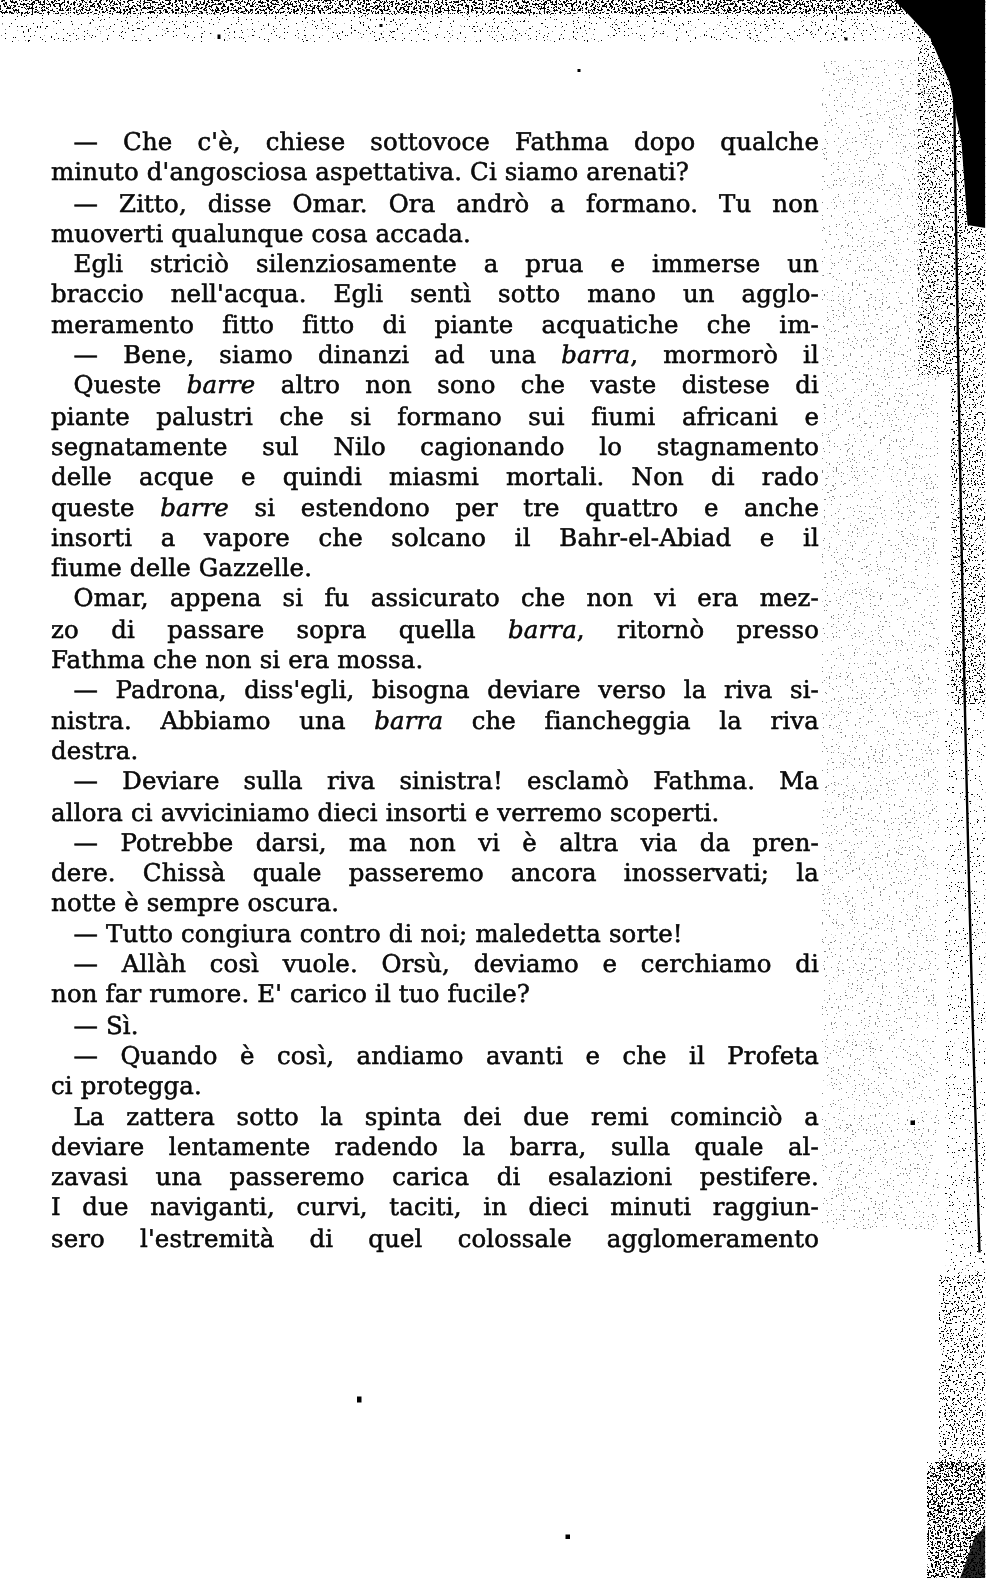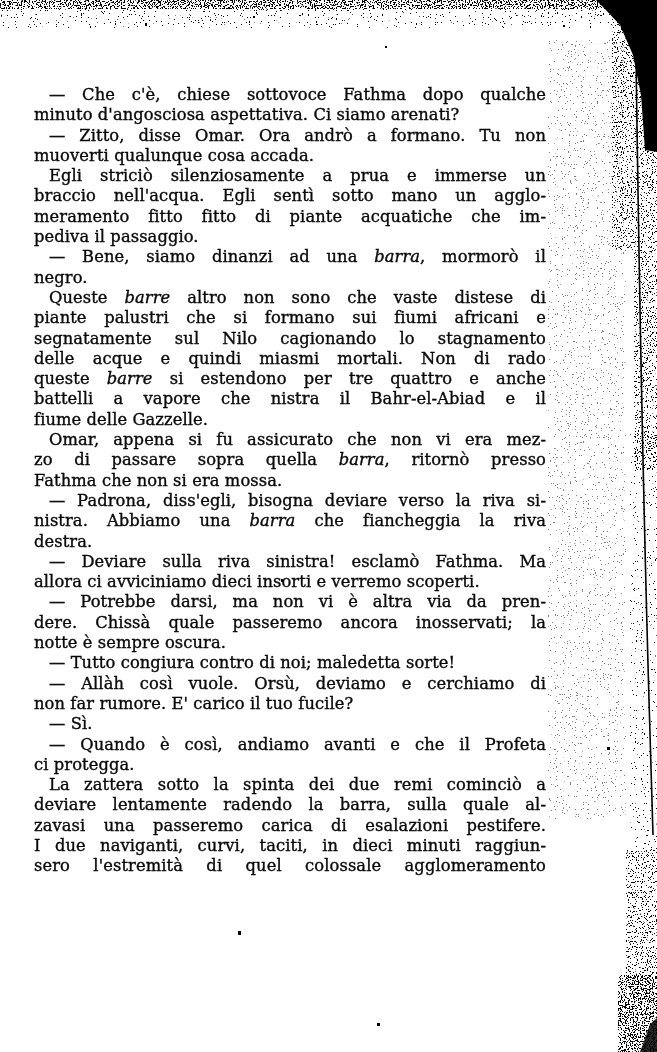--- a/index.html
+++ b/index.html
@@ -36,29 +36,27 @@
 
 
   <div class="text-block" id="text-block">
       <div class="line indent"><span>— Che c'è, chiese sottovoce Fathma dopo qualche</span></div>
       <div class="line last"><span>minuto d'angosciosa aspettativa. Ci siamo arenati?</span></div>
       <div class="line indent"><span>— Zitto, disse Omar. Ora andrò a formano. Tu non</span></div>
       <div class="line last"><span>muoverti qualunque cosa accada.</span></div>
       <div class="line indent"><span>Egli striciò silenziosamente a prua e immerse un</span></div>
       <div class="line"><span>braccio nell'acqua. Egli sentì sotto mano un agglo-</span></div>
       <div class="line"><span>meramento fitto fitto di piante acquatiche che im-</span></div>
-      <div class="line last"><span>pediva il passaggio.</span></div>
       <div class="line indent"><span>— Bene, siamo dinanzi ad una </span><i>barra</i><span>, mormorò il</span></div>
-      <div class="line last"><span>negro.</span></div>
       <div class="line indent"><span>Queste </span><i>barre</i><span> altro non sono che vaste distese di</span></div>
       <div class="line"><span>piante palustri che si formano sui fiumi africani e</span></div>
       <div class="line"><span>segnatamente sul Nilo cagionando lo stagnamento</span></div>
       <div class="line"><span>delle acque e quindi miasmi mortali. Non di rado</span></div>
       <div class="line"><span>queste </span><i>barre</i><span> si estendono per tre quattro e anche</span></div>
-      <div class="line"><span>battelli a vapore che nistra il Bahr-el-Abiad e il</span></div>
+      <div class="line"><span>insorti a vapore che solcano il Bahr-el-Abiad e il</span></div>
       <div class="line last"><span>fiume delle Gazzelle.</span></div>
       <div class="line indent"><span>Omar, appena si fu assicurato che non vi era mez-</span></div>
       <div class="line"><span>zo di passare sopra quella </span><i>barra</i><span>, ritornò presso</span></div>
       <div class="line last"><span>Fathma che non si era mossa.</span></div>
       <div class="line indent"><span>— Padrona, diss'egli, bisogna deviare verso la riva si-</span></div>
       <div class="line"><span>nistra. Abbiamo una </span><i>barra</i><span> che fiancheggia la riva</span></div>
       <div class="line last"><span>destra.</span></div>
       <div class="line indent"><span>— Deviare sulla riva sinistra! esclamò Fathma. Ma</span></div>
       <div class="line last"><span>allora ci avviciniamo dieci insorti e verremo scoperti.</span></div>
       <div class="line indent"><span>— Potrebbe darsi, ma non vi è altra via da pren-</span></div>

